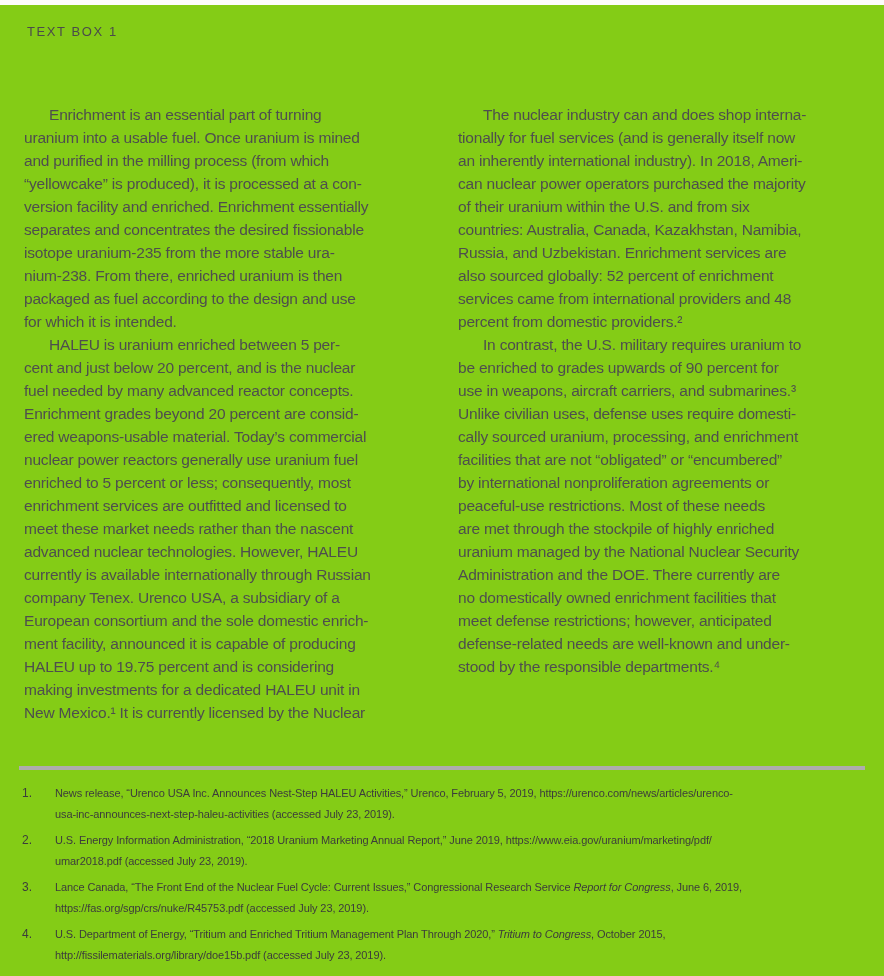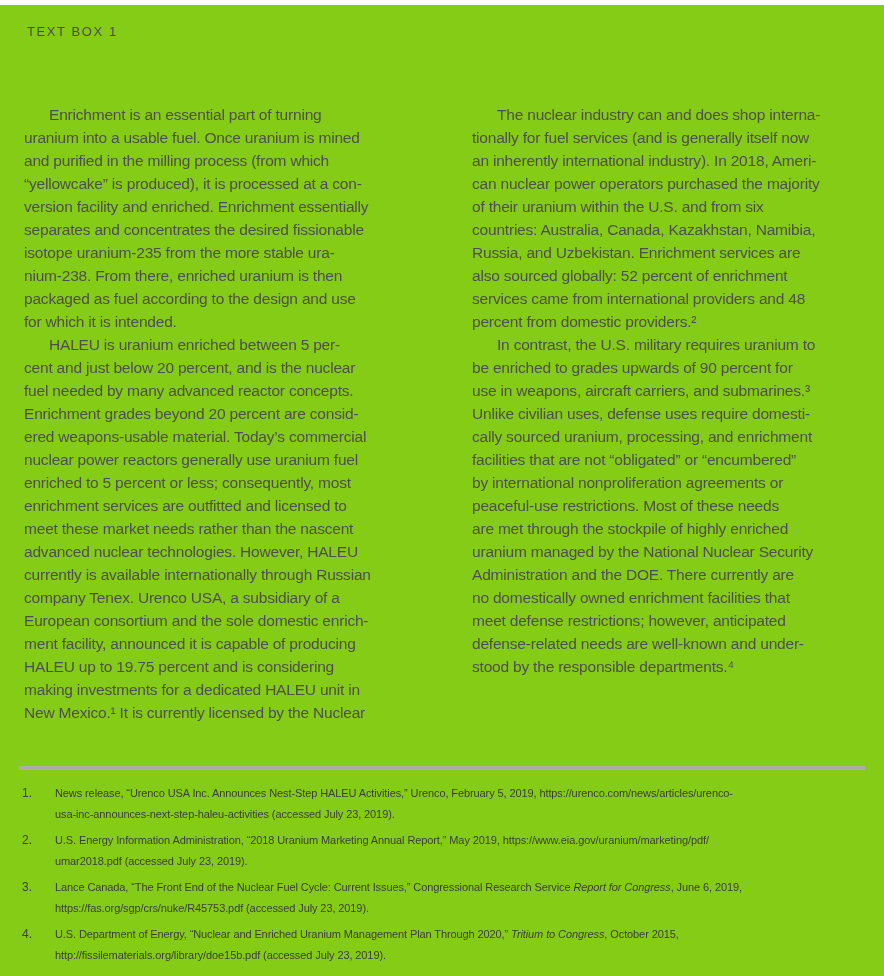--- a/index.html
+++ b/index.html
@@ -31,21 +31,21 @@
     width: 840px;
     font-size: 23px;
     font-weight: bold;
     letter-spacing: -0.4px;
     color: #161616;
   }
   .columns {
     position: absolute;
     top: 103px; left: 24px;
     display: flex;
-    gap: 36px;
+    gap: 22px;
   }
   .col { width: 412px; }
   .col p {
     font-size: 15.5px;
     line-height: 23px;
     letter-spacing: -0.2px;
     color: #4e4e4e;
     white-space: pre;
     margin: 0;
   }
@@ -150,27 +150,27 @@
   <div class="divider"></div>
 
   <div class="footnotes">
     <div class="footnote">
       <span class="fn-num">1.</span>
       <span class="fn-text"><span>News release, “Urenco USA Inc. Announces Nest-Step HALEU Activities,” Urenco, February 5, 2019, https://urenco.com/news/articles/urenco-
 usa-inc-announces-next-step-haleu-activities (accessed July 23, 2019).</span><em></em><span></span></span>
     </div>
     <div class="footnote">
       <span class="fn-num">2.</span>
-      <span class="fn-text"><span>U.S. Energy Information Administration, “2018 Uranium Marketing Annual Report,” May 2019, https://www.eia.gov/uranium/marketing/pdf/
+      <span class="fn-text"><span>U.S. Energy Information Administration, “2018 Uranium Marketing Annual Report,” June 2019, https://www.eia.gov/uranium/marketing/pdf/
 umar2018.pdf (accessed July 23, 2019).</span><em></em><span></span></span>
     </div>
     <div class="footnote">
       <span class="fn-num">3.</span>
       <span class="fn-text"><span>Lance Canada, “The Front End of the Nuclear Fuel Cycle: Current Issues,” Congressional Research Service </span><em>Report for Congress</em><span>, June 6, 2019,
 https://fas.org/sgp/crs/nuke/R45753.pdf (accessed July 23, 2019).</span></span>
     </div>
     <div class="footnote">
       <span class="fn-num">4.</span>
-      <span class="fn-text"><span>U.S. Department of Energy, “Nuclear and Enriched Uranium Management Plan Through 2020,” </span><em>Tritium to Congress</em><span>, October 2015,
+      <span class="fn-text"><span>U.S. Department of Energy, “Tritium and Enriched Tritium Management Plan Through 2020,” </span><em>Tritium to Congress</em><span>, October 2015,
 http://fissilematerials.org/library/doe15b.pdf (accessed July 23, 2019).</span></span>
     </div>
   </div>
 </div>
 
 </body></html>

